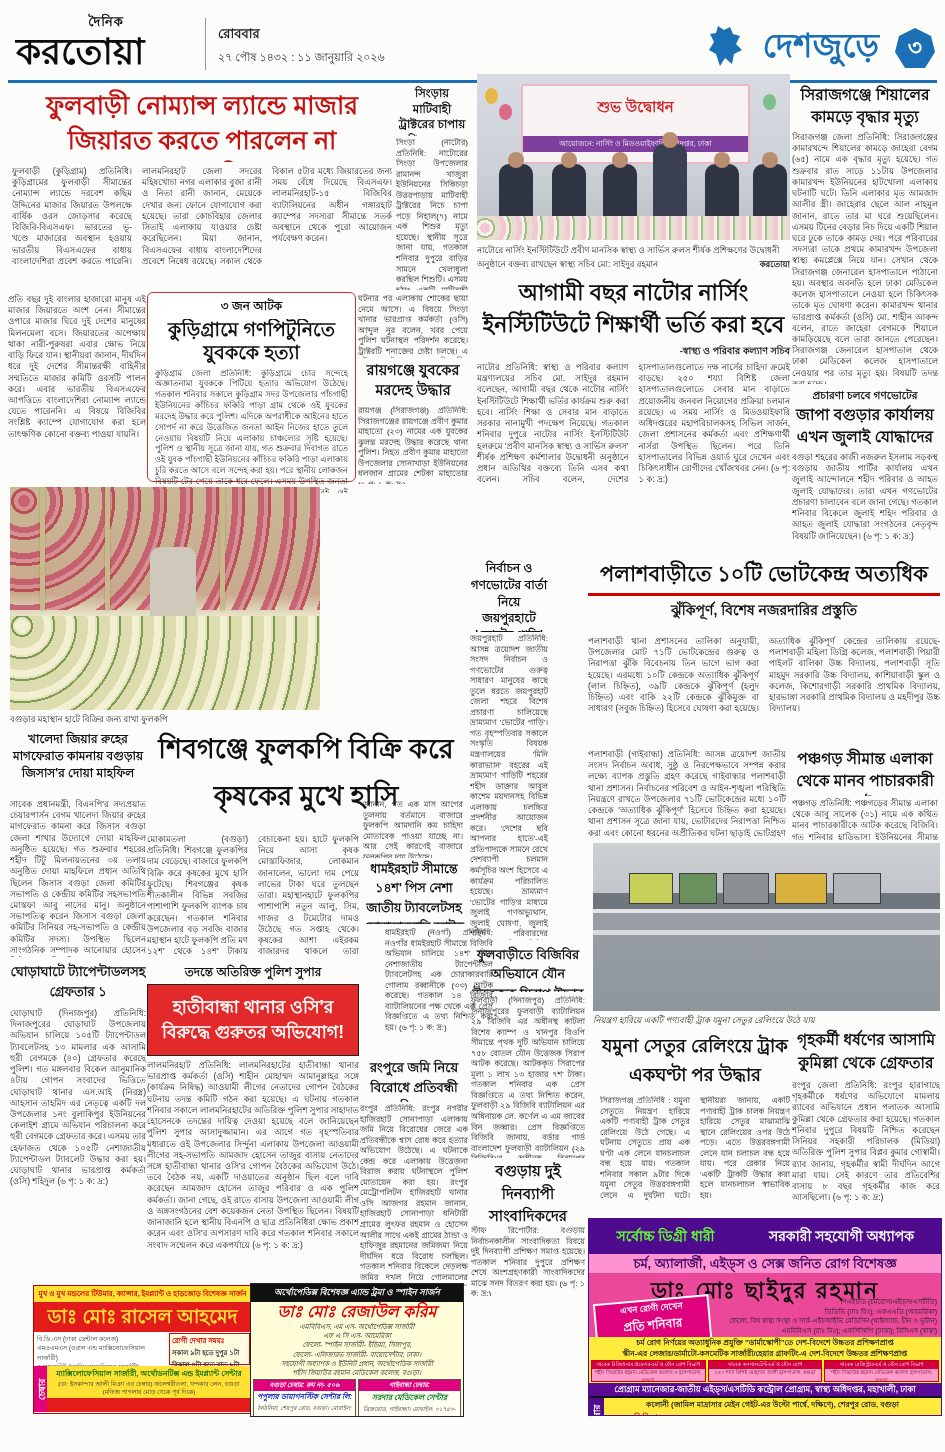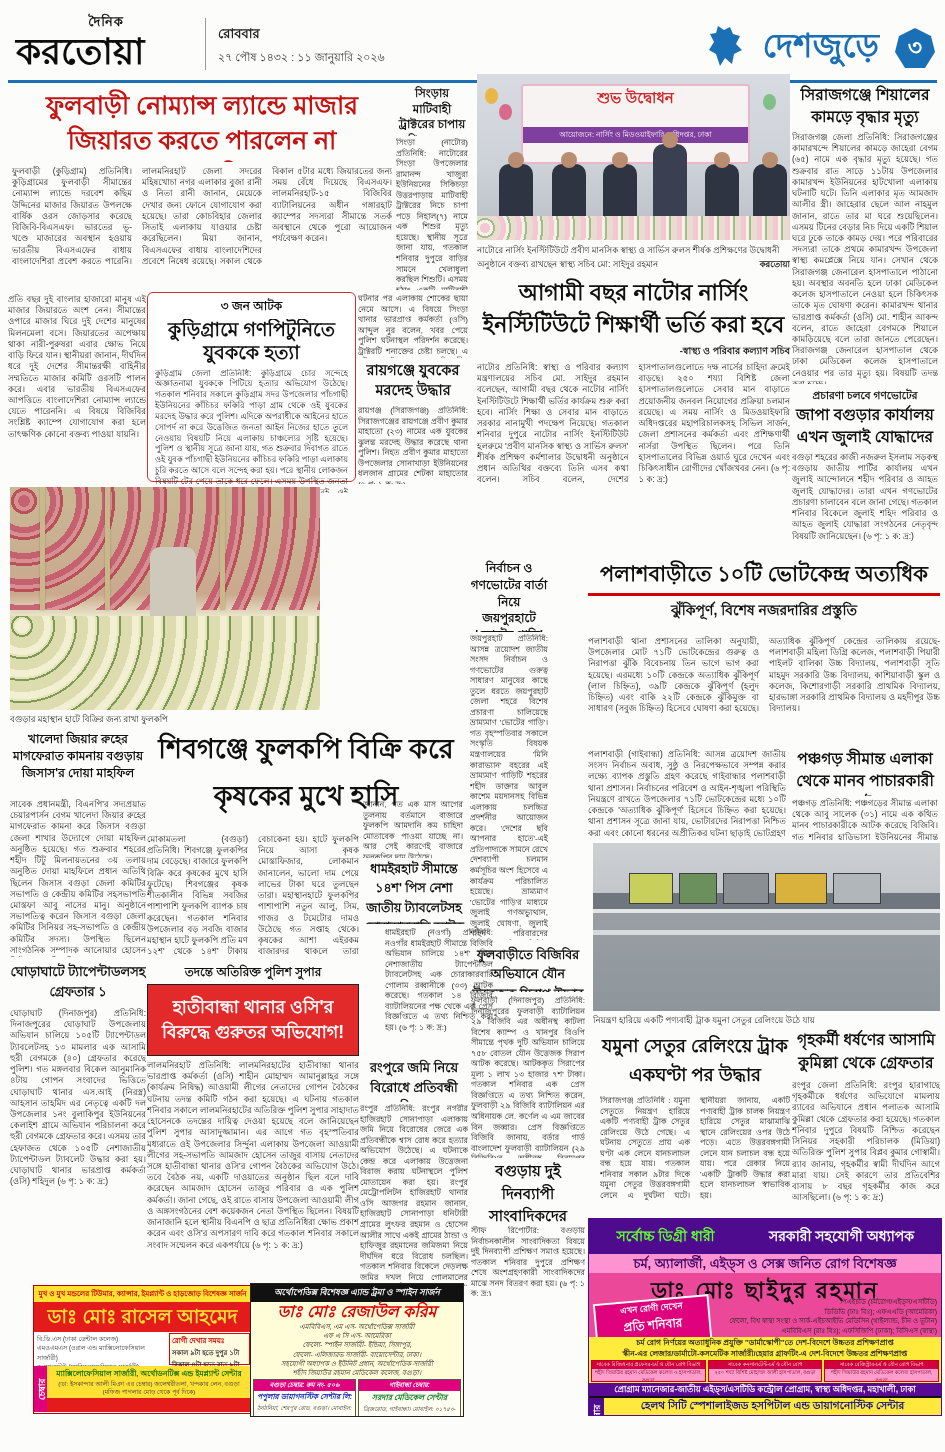--- a/index.html
+++ b/index.html
@@ -19,21 +19,21 @@
   .logo-main{font-size:36px;font-weight:bold;color:#0d0d0d;line-height:1.05;}
   .section-name{font-size:33px;font-weight:bold;color:#1a6fb5;}
   .pg-badge{width:40px;height:40px;background:#1a6fb5;color:#fff;font-size:22px;font-weight:bold;
             display:flex;align-items:center;justify-content:center;
             clip-path:polygon(50% 0,90% 20%,100% 60%,75% 100%,25% 100%,0 60%,10% 20%);}
   
   .photo{overflow:hidden;position:absolute;}
   .p1{background:linear-gradient(180deg,#d8dce2 0%,#cdd2d8 55%,#b9bec6 100%);}
   .p1 .banner{position:absolute;left:14%;top:6%;width:72%;height:46%;background:#f6f3f2;
               border:2px solid #e8b7c8;border-radius:3px;text-align:center;overflow:hidden;}
-  .p1 .banner .b1{color:#d2262a;font-weight:bold;font-size:15px;margin-top:0;}
+  .p1 .banner .b1{color:#d2262a;font-weight:bold;font-size:15px;margin-top:9px;}
   .p1 .banner .b2{margin-top:16px;background:#7e3f9e;color:#fff;font-size:7.5px;padding:2px 0;}
   .person{position:absolute;bottom:24px;width:34px;height:52px;background:#2e3442;border-radius:10px 10px 0 0;}
   .person:before{content:"";position:absolute;top:-12px;left:9px;width:16px;height:16px;border-radius:50%;background:#b98d6f;}
   .garland{position:absolute;left:0;right:0;bottom:0;height:24px;
            background:repeating-radial-gradient(circle at 8px 12px,#f3c7d4 0 5px,#f7f0e8 5px 8px,#9fbf8a 8px 10px,transparent 10px 16px),#e9ddcf;}
   .balloon{position:absolute;width:13px;height:16px;border-radius:50%;}
   .p2{background:linear-gradient(180deg,#c8b894 0%,#caa98e 48%,#e9e6c9 58%,#dfe0b8 100%);}
   .sacks{position:absolute;left:0;right:0;top:0;height:55%;
          background:repeating-radial-gradient(circle at 14px 14px,#c5536a 0 6px,#d88a93 6px 10px,#b8404e 10px 13px,transparent 13px 26px);opacity:.85;}
   .pole{position:absolute;top:0;bottom:45%;width:5px;background:#c9b98a;box-shadow:0 0 2px #00000040;}
@@ -154,21 +154,21 @@
   <div class="photo p3" style="left:593px;top:843px;width:347px;height:168px;">
     <div class="railband"></div>
     <div class="wall"></div>
     <div class="truckbox" style="left:36px;width:42px;background:#c8cf5a;"></div>
     <div class="truckbox" style="left:86px;width:36px;background:#6c8f5e;"></div>
     <div class="truckbox" style="left:130px;width:44px;background:#8a8f94;"></div>
     <div class="truckbox" style="left:182px;width:50px;background:#d8b23c;"></div>
     <div class="truckbox" style="left:240px;width:46px;background:#b0b6ba;"></div>
     <div class="lane"></div>
   </div>
-  <div class="abs cap" style="left:593px;top:1014px;width:347px;height:14px;">নিয়ন্ত্রণ হারিয়ে একটি পণ্যবাহী ট্রাক যমুনা সেতুর রেলিংয়ে উঠে যায়</div>
+  <div class="abs cap" style="left:593px;top:1014px;width:347px;height:14px;font-style:italic;">নিয়ন্ত্রণ হারিয়ে একটি পণ্যবাহী ট্রাক যমুনা সেতুর রেলিংয়ে উঠে যায়</div>
 
   <div class="abs hl" style="left:600px;top:1032px;width:190px;height:60px;font-size:18px;line-height:1.6;">যমুনা সেতুর রেলিংয়ে ট্রাক একঘণ্টা পর উদ্ধার</div>
   <div class="abs body-txt cols2" style="left:600px;top:1096px;width:190px;height:116px;font-size:8px;">সিরাজগঞ্জ প্রতিনিধি : যমুনা সেতুতে নিয়ন্ত্রণ হারিয়ে একটি পণ্যবাহী ট্রাক সেতুর রেলিংয়ে উঠে গেছে। এ ঘটনায় সেতুতে প্রায় এক ঘণ্টা এক লেনে যানচলাচল বন্ধ হয়ে যায়। গতকাল শনিবার সকাল ৯টার দিকে যমুনা সেতুর উত্তরবঙ্গগামী লেনে এ দুর্ঘটনা ঘটে। স্থানীয়রা জানায়, একটি পণ্যবাহী ট্রাক চালক নিয়ন্ত্রণ হারিয়ে সেতুর মাঝামাঝি স্থানে রেলিংয়ের ওপর উঠে পড়ে। এতে উত্তরবঙ্গগামী লেনে যান চলাচল বন্ধ হয়ে যায়। পরে রেকার নিয়ে 'একটি' ট্রাকটি উদ্ধার করা হলে যানচলাচল স্বাভাবিক হয়।</div>
 
   <div class="abs hl" style="left:792px;top:1028px;width:148px;height:50px;font-size:15.5px;line-height:1.5;">গৃহকর্মী ধর্ষণের আসামি কুমিল্লা থেকে গ্রেফতার</div>
   <div class="abs body-txt" style="left:792px;top:1080px;width:148px;height:132px;">রংপুর জেলা প্রতিনিধি: রংপুর হারাগাছে গৃহকর্মীকে ধর্ষণের অভিযোগে মামলায় র‌্যাবের অভিযানে প্রধান পলাতক আসামি কুমিল্লা থেকে গ্রেফতার করা হয়েছে। গতকাল শনিবার দুপুরে বিষয়টি নিশ্চিত করেছেন সিনিয়র সহকারী পরিচালক (মিডিয়া) অতিরিক্ত পুলিশ সুপার বিপ্লব কুমার গোস্বামী। র‌্যাব জানায়, গৃহকর্মীর স্বামী দীর্ঘদিন আগে মারা যায়। সেই কারণে তার প্রতিবেশির বাসায় ৮ বছর গৃহকর্মীর কাজ করে আসছিলো। (৬ পৃ: ১ ক: দ্র:)</div>
 
   <div class="abs hl" style="left:360px;top:860px;width:108px;height:64px;font-size:12.5px;line-height:1.55;">ধামইরহাট সীমান্তে ১৪শ' পিস নেশা জাতীয় ট্যাবলেটসহ চোরাকারবারি আটক</div>
   <div class="abs body-txt" style="left:360px;top:928px;width:108px;height:126px;font-size:8px;margin-left:25px;">ধামইরহাট (নওগাঁ) প্রতিনিধি: নওগাঁর ধামইরহাট সীমান্তে বিজিবি অভিযান চালিয়ে ১৪শ' পিস নেশাজাতীয় ট্যাপেন্টাডল ট্যাবলেটসহ এক চোরাকারবারি গোলাম রব্বানীকে (৩৩) আটক করেছে। গতকাল ১৪ বিজিবি ব্যাটালিয়নের পক্ষ থেকে এক প্রেস বিজ্ঞপ্তিতে এ তথ্য নিশ্চিত করা হয়। (৬ পৃ: ১ ক: দ্র:)</div>
 
@@ -277,20 +277,19 @@
       </div>
       <div style="flex:1;background:#ff9ccc;border:1px solid #c00;overflow:hidden;">
         <div style="background:#d10040;color:#fff;font-size:5.2px;text-align:center;">সাবেক রেজিস্ট্রার-চর্ম ও যৌন রোগ বিভাগ</div>
         <div style="color:#6b0020;font-size:5px;text-align:center;">শহীদ জিয়াউর রহমান মেডিকেল কলেজ হাসপাতাল, বগুড়া</div>
       </div>
     </div>
     <div style="background:#5b0a96;color:#fff;font-size:8.4px;font-weight:bold;text-align:center;height:13px;line-height:13px;">প্রোগ্রাম ম্যানেজার-জাতীয় এইড্‌স/এসটিডি কন্ট্রোল প্রোগ্রাম, স্বাস্থ্য অধিদপ্তর, মহাখালী, ঢাকা</div>
     <div style="display:flex;background:#ffe93c;border-top:2px solid #111;height:34px;">
       <div class="vlabel" style="width:15px;background:#4f0b8e;">চেম্বার</div>
       <div style="flex:1;overflow:hidden;">
-        <div style="color:#0a0a8a;font-weight:bold;font-size:10.5px;text-align:center;">হেলথ সিটি স্পেশালাইজড হসপিটাল এন্ড ডায়াগনোস্টিক সেন্টার</div>
         <div style="color:#222;font-weight:bold;font-size:7.6px;text-align:center;">কলোনী (জামিল মাদ্রাসার মেইন গেইট-এর উল্টো পার্শ্বে, দক্ষিণে), শেরপুর রোড, বগুড়া</div>
         <div style="color:#d40000;font-weight:bold;font-size:9px;text-align:center;">সিরিয়ালের জন্যঃ ০১৯৮৯-০৮৩৮৭৮, ০১৭৭০-৬৩৬৮৩৬, ০১৮২৭-৮১৮৮৯১</div>
       </div>
     </div>
   </div>
 
 </div>
 
 </body></html>

